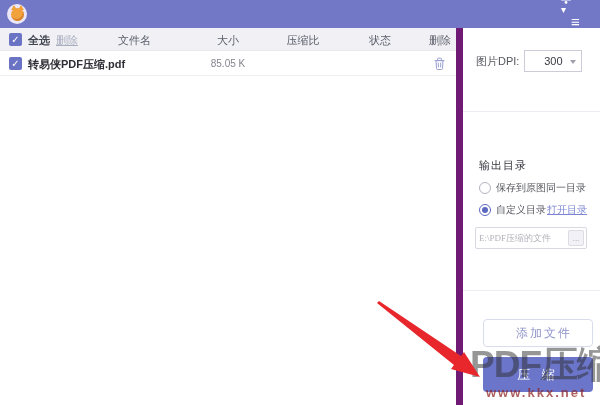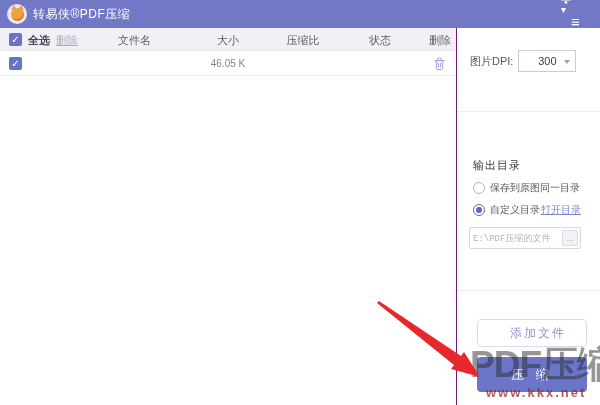--- a/index.html
+++ b/index.html
@@ -57,21 +57,21 @@
     background:#fff; border-bottom:1px solid #f0f0f4;
   }
   .row-check { position:absolute; left:9px; top:6px; }
   .row-name { position:absolute; left:28px; top:6px; font-size:11px; color:#2e2e36; font-weight:bold; }
   .row-size { position:absolute; left:198px; top:7px; width:60px; text-align:center; font-size:10px; color:#84848d; }
   .row-trash { position:absolute; left:432px; top:5px; width:15px; height:15px; }
 
   
   .panel {
     position:absolute; left:456px; top:28px; width:144px; height:377px;
-    background:#fff; border-left:1px solid #701a75;
+    background:#fff; border-left:7px solid #701a75;
   }
   .dpi-row { position:absolute; top:22px; left:13px; display:flex; align-items:center; }
   .dpi-label { font-size:11px; color:#55565f; }
   .dpi-select {
     margin-left:5px; width:58px; height:22px; border:1px solid #ccccd8; border-radius:0;
     background:#fff; display:flex; align-items:center; position:relative;
   }
   .dpi-value { flex:1; text-align:center; font-size:11px; color:#3b3b42; }
   .dpi-caret { position:absolute; right:5px; top:9px; width:0; height:0;
     border-left:3px solid transparent; border-right:3px solid transparent; border-top:4px solid #a0a0ac; }
@@ -89,21 +89,21 @@
   .radio-label { font-size:10px; color:#56575f; margin-left:5px; white-space:nowrap; }
   .open-dir-link { font-size:10px; color:#7d85d2; text-decoration:underline; margin-left:1px; white-space:nowrap; }
 
   .path-box {
     position:absolute; top:199px; left:12px; width:112px; height:22px;
     border:1px solid #d8d8e2; border-radius:2px; background:#fff;
     display:flex; align-items:center; padding:0 2px 0 0;
   }
   .path-input {
     flex:1; min-width:0; border:none; outline:none; background:transparent;
-    font-size:9px; color:#b2b2ba; padding:0 3px; font-family:Liberation Mono, monospace;
+    font-size:9px; color:#b2b2ba; padding:0 3px; font-family:Liberation Serif, serif;
   }
   .browse-btn {
     width:16px; height:16px; background:#f2f2f6; border:1px solid #dcdce4; border-radius:2px;
     font-size:8px; color:#9a9aa4; display:flex; align-items:center; justify-content:center; flex:0 0 auto;
   }
 
   .add-files-btn {
     position:absolute; top:291px; left:20px; width:110px; height:28px;
     background:#fff; border:1px solid #d9dcec; border-radius:4px;
     color:#8e93c8; font-size:12px; letter-spacing:2px;
@@ -127,21 +127,20 @@
   }
   .arrow-overlay { position:absolute; left:0; top:0; z-index:40; pointer-events:none; }
 </style>
 </head>
 <body>
 
 <div class="titlebar">
   <div class="logo-badge">
     <div class="logo-fox"></div>
   </div>
-  <span class="app-title">转易侠®PDF压缩</span>
 
   <div class="tb-right">
     <div class="tb-item">
       <svg width="17" height="15" viewBox="0 0 17 15">
         <ellipse cx="8.5" cy="7" rx="6.8" ry="5.6" fill="none" stroke="#fff" stroke-width="1.1"></ellipse>
         <path d="M4 11.5 L3 14 L6.5 12.3" fill="#fff"></path>
         <circle cx="5.8" cy="7" r="0.9" fill="#fff"></circle>
         <circle cx="8.5" cy="7" r="0.9" fill="#fff"></circle>
         <circle cx="11.2" cy="7" r="0.9" fill="#fff"></circle>
       </svg>
@@ -166,21 +165,22 @@
   <span class="hdr-delete-link">删除</span>
   <span class="col-name">文件名</span>
   <span class="col-size">大小</span>
   <span class="col-ratio">压缩比</span>
   <span class="col-status">状态</span>
   <span class="col-del">删除</span>
 </div>
 
 <div class="file-row">
   <span class="checkbox row-check">✓</span>
-  <span class="row-size">46.05 K</span>
+  <span class="row-name">转易侠PDF压缩.pdf</span>
+  <span class="row-size">85.05 K</span>
   <span class="row-trash">
     <svg width="15" height="15" viewBox="0 0 15 15">
       <g fill="none" stroke="#9aa0d0" stroke-width="1">
         <path d="M4 4.6 h7 l-0.5 8 a1 1 0 0 1 -1 0.9 h-4 a1 1 0 0 1 -1 -0.9 Z"></path>
         <line x1="2.6" y1="4.6" x2="12.4" y2="4.6"></line>
         <path d="M5.6 4.4 V2.8 a0.6 0.6 0 0 1 0.6 -0.6 h2.6 a0.6 0.6 0 0 1 0.6 0.6 v1.6"></path>
         <line x1="6.2" y1="6.6" x2="6.4" y2="11.4"></line>
         <line x1="8.8" y1="6.6" x2="8.6" y2="11.4"></line>
       </g>
     </svg>

